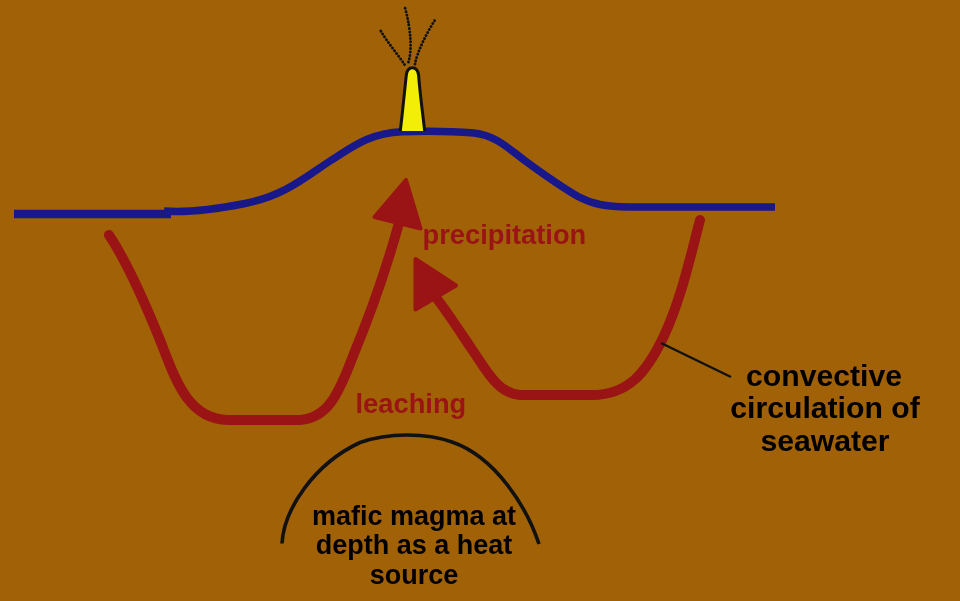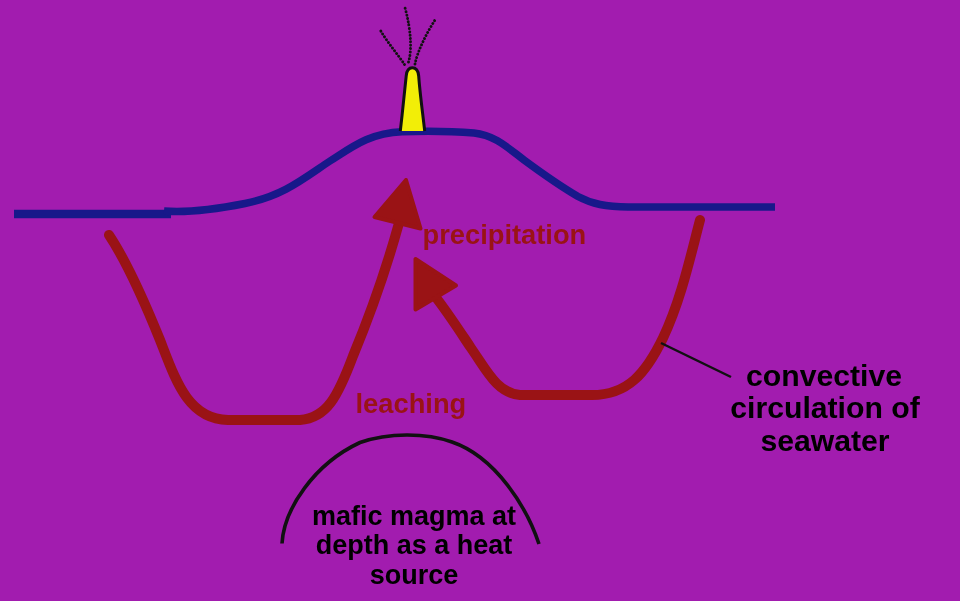--- a/index.html
+++ b/index.html
@@ -1,16 +1,16 @@
 <!DOCTYPE html>
 <html><head>
 <meta charset="utf-8">
 <style>
   html,body{margin:0;padding:0;background:#ffffff;}
-  #stage{position:relative;width:960px;height:601px;background:#a21caf;overflow:hidden;}
+  #stage{position:relative;width:960px;height:601px;background:#a16207;overflow:hidden;}
   svg{position:absolute;left:0;top:0;}
   text{font-family:"Liberation Sans",sans-serif;font-weight:bold;}
 </style>
 </head>
 <body>
 <div id="stage">
 <svg width="960" height="601" viewBox="0 0 960 601">
 
   <g stroke="#111111" stroke-width="2.9" fill="none" stroke-linecap="round" stroke-dasharray="0.1 3.3">
     <path d="M 404.5 64.5 C 399 56, 387.5 42.5, 380.5 30.5"></path>

